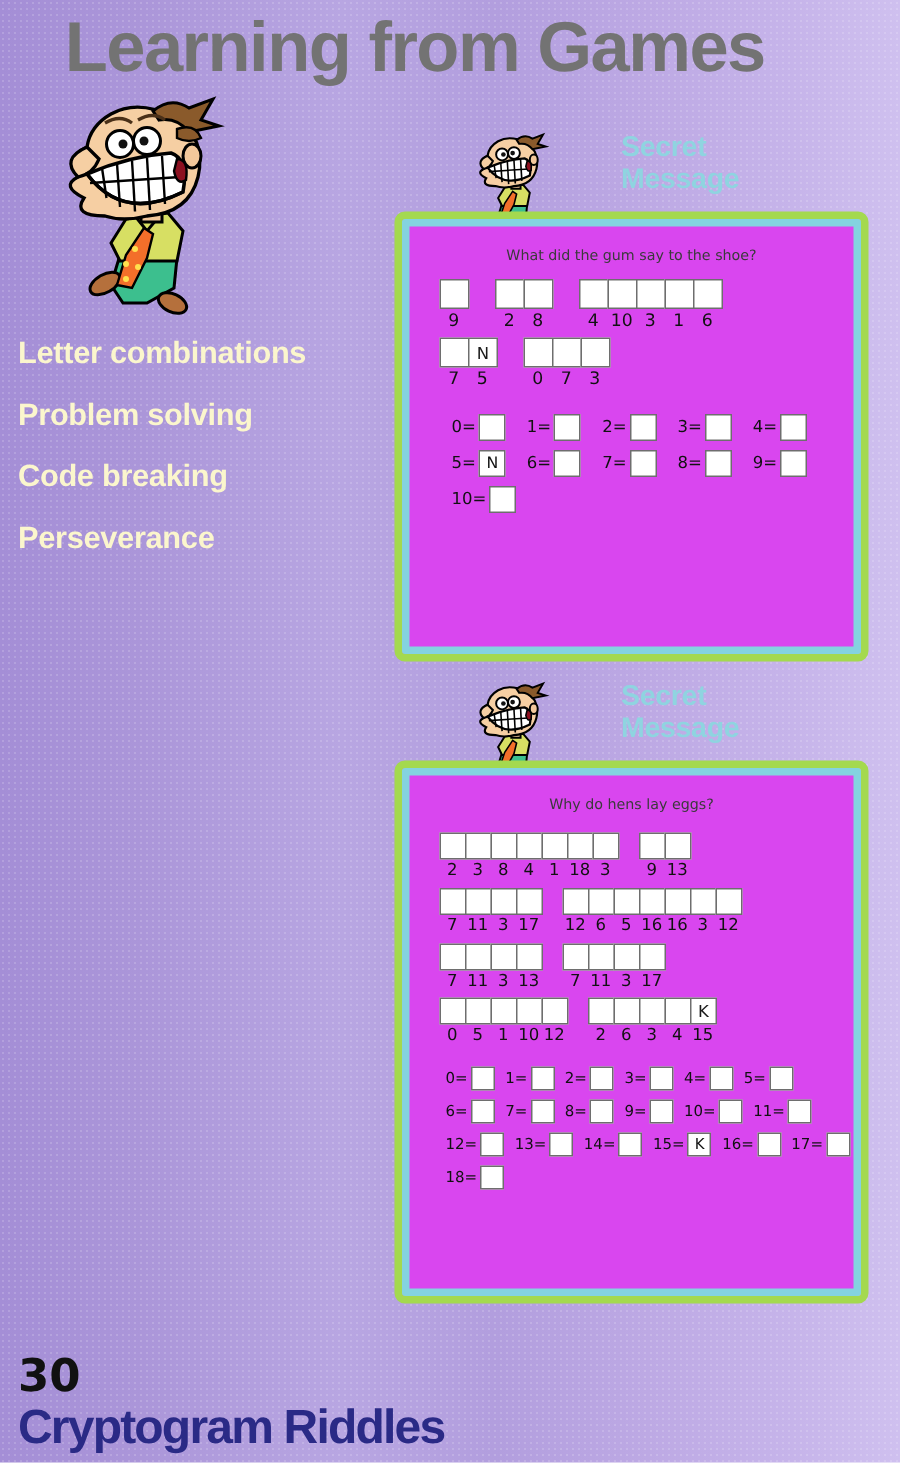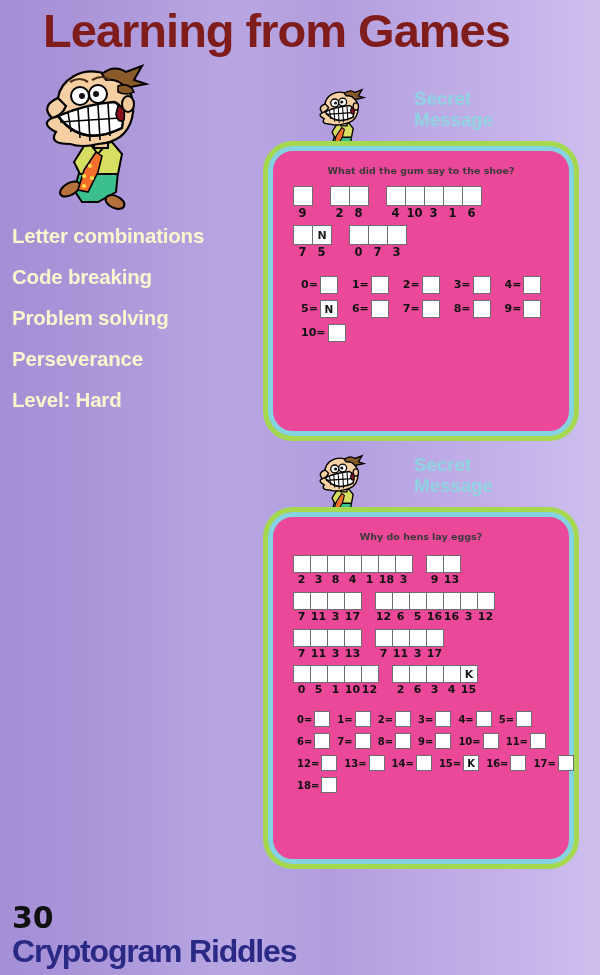--- a/index.html
+++ b/index.html
@@ -25,21 +25,21 @@
       radial-gradient(rgba(255,255,255,0.16) 0.6px, transparent 0.7px);
     background-size:4px 4px;
     pointer-events:none;
   }
 
   
   .main-title {
     position:absolute; top:6px; left:0; width:553px;
     text-align:center;
     font-size:47px; font-weight:bold;
-    color:#7f1d1d;
+    color:#737373;
     letter-spacing:-1px;
     line-height:1.05;
     white-space:nowrap;
   }
 
   
   .features {
     position:absolute; left:12px; top:224px; width:270px;
   }
   .feature {
@@ -70,29 +70,28 @@
   .card-block { position:absolute; }
   .secret-label {
     position:absolute;
     color:#8fd4e0;
     font-size:19px;
     font-weight:bold;
     line-height:1.12;
     letter-spacing:-0.2px;
   }
   .card {
-    background:#ec4899;
-    border-radius:25px;
+    background:#d946ef;
+    border-radius:2px;
     border:5px solid #84d3e0;
     outline:5px solid #a4d94f;
     outline-offset:0px;
     box-shadow:0 0 0 0 transparent;
     padding:10px 6px 10px 6px;
     position:relative;
-    font-weight:bold;
   }
   .card-inner { position:relative; width:100%; height:100%; }
 
   .question {
     text-align:center;
     font-size:9.5px;
     color:#3a3a3a;
     margin-top:4px;
     margin-bottom:10px;
     font-family:"DejaVu Sans", sans-serif;
@@ -219,24 +218,23 @@
       <line x1="76" y1="43" x2="78" y2="78"></line>
       <line x1="86" y1="42" x2="88" y2="74"></line>
       <line x1="38" y1="60" x2="98" y2="56"></line>
     </g>
     <path d="M96 44 Q104 44 102 58 Q96 62 94 52 Z" fill="#8c1020" stroke="#000" stroke-width="1.6"></path>
   </svg>
 </div>
 
 <div class="features">
   <div class="feature">Letter combinations</div>
+  <div class="feature">Problem solving</div>
   <div class="feature">Code breaking</div>
-  <div class="feature">Problem solving</div>
   <div class="feature">Perseverance</div>
-  <div class="feature level">Level: Hard</div>
 </div>
 
 <div class="bottom-title">
   <span class="num">30</span>
   <span class="txt">Cryptogram Riddles</span>
 </div>
 
 <div class="card-block" id="card1-block">
   <div class="mascot" style="position:absolute; left:40px; top:-58px;">
     <svg width="64" height="66" viewBox="0 0 140 150">

